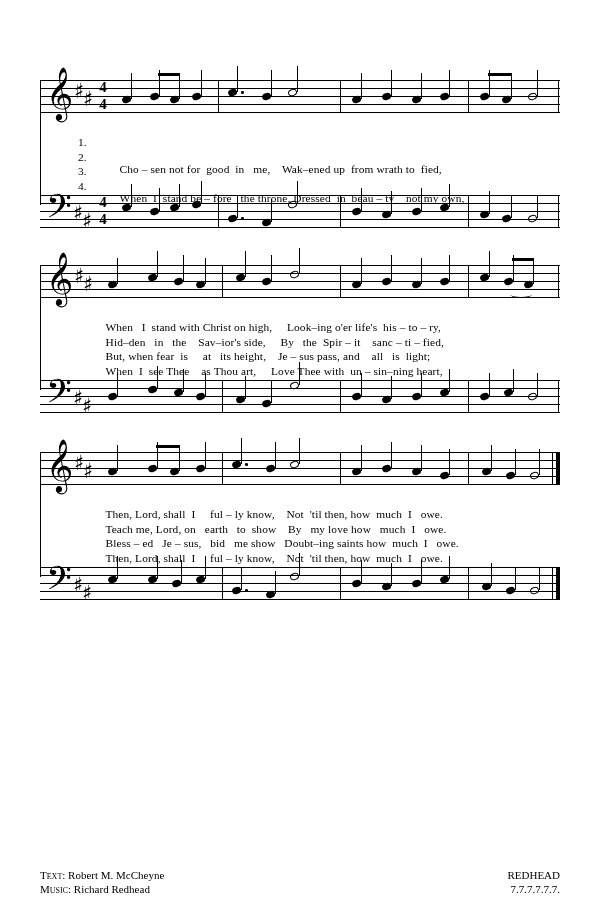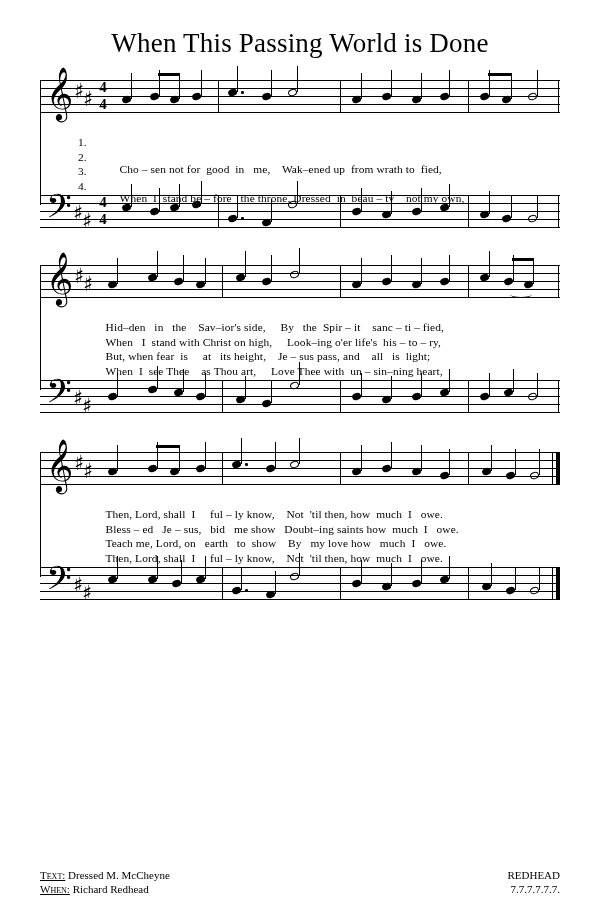--- a/index.html
+++ b/index.html
@@ -112,28 +112,27 @@
     font-size: 11.4px;
     white-space: pre;
     letter-spacing: 0.1px;
   }
   .lyric-line span.num { position: absolute; }
 
   
   .footer { position: absolute; bottom: 32px; left: 40px; width: 520px; font-size: 11px; }
   .footer .left { position: absolute; left: 0; top: 0; line-height: 14px; }
   .footer .right { position: absolute; right: 0; top: 0; text-align: right; line-height: 14px; }
-  .sc { font-variant: small-caps; text-decoration: underline; }
+  .sc { font-variant: small-caps; }
 </style>
 </head>
 <body>
 
 <div class="page">
 
-  <div class="title">When This Passing World is Done</div>
 
   <div class="system" style="top:80px;">
 
     <div class="staff-box" style="height:33px;">
       <div class="staff"></div>
       <div class="brace-line" style="top:0;height:125px;"></div>
       <span class="clef treble" style="left:6px;">𝄞</span>
       <span class="keysig" style="left:34px; top:1px;">♯</span>
       <span class="keysig" style="left:43px; top:9px;">♯</span>
       <span class="meter" style="left:56px; top:0px; width:14px;">4</span>
@@ -369,24 +368,24 @@
         <div class="head"></div>
           <div class="stem" style="left:8.6px; top:-23px; height:26px;"></div>
       </div>
       <div class="beam" style="left:472px; top:-7px; width:22px;"></div>
       <div class="slur" style="left:470px; top:26px; width:22px;"></div>
       <div class="endbar-thin" style="left:518px; top:0;"></div>
     </div>
 
     <div class="lyric-block" style="top:44px;">
       <div class="lyric-line" style="padding-left:42px;">
+        <span>When   I  stand with Christ on high,     Look–ing o'er life's  his – to – ry,</span>
+      </div>
+      <div class="lyric-line" style="padding-left:42px;">
         <span>Hid–den   in   the    Sav–ior's side,     By   the  Spir – it    sanc – ti – fied,</span>
-      </div>
-      <div class="lyric-line" style="padding-left:42px;">
-        <span>When   I  stand with Christ on high,     Look–ing o'er life's  his – to – ry,</span>
       </div>
       <div class="lyric-line" style="padding-left:42px;">
         <span>But, when fear  is     at   its height,    Je – sus pass, and    all   is  light;</span>
       </div>
       <div class="lyric-line" style="padding-left:42px;">
         <span>When  I  see Thee    as Thou art,     Love Thee with  un – sin–ning heart,</span>
       </div>
     </div>
 
     <div class="staff-box" style="position:absolute; top:115px; height:33px;">
@@ -535,24 +534,24 @@
       </div>
       <div class="endbar-thin" style="left:512px; top:0;"></div>
       <div class="endbar-thick" style="left:516px; top:0;"></div>
     </div>
 
     <div class="lyric-block" style="top:44px;">
       <div class="lyric-line" style="padding-left:42px;">
         <span>Then, Lord, shall  I     ful – ly know,    Not  'til then, how  much  I   owe.</span>
       </div>
       <div class="lyric-line" style="padding-left:42px;">
+        <span>Teach me, Lord, on   earth   to  show    By   my love how   much  I   owe.</span>
+      </div>
+      <div class="lyric-line" style="padding-left:42px;">
         <span>Bless – ed   Je – sus,   bid   me show   Doubt–ing saints how  much  I   owe.</span>
-      </div>
-      <div class="lyric-line" style="padding-left:42px;">
-        <span>Teach me, Lord, on   earth   to  show    By   my love how   much  I   owe.</span>
       </div>
       <div class="lyric-line" style="padding-left:42px;">
         <span>Then, Lord, shall  I     ful – ly know,    Not  'til then, how  much  I   owe.</span>
       </div>
     </div>
 
     <div class="staff-box" style="position:absolute; top:115px; height:33px;">
       <div class="staff"></div>
       <span class="clef bass" style="left:6px;">𝄢</span>
       <span class="keysig" style="left:33px; top:8px;">♯</span>
@@ -623,24 +622,24 @@
       </div>
       <div class="endbar-thin" style="left:512px; top:0;"></div>
       <div class="endbar-thick" style="left:516px; top:0;"></div>
     </div>
   </div>
 
   <div class="footer">
     <div class="left">
       <div>
         <span class="sc">Text:</span>
-        <span>Dressed M. McCheyne</span>
+        <span>Robert M. McCheyne</span>
       </div>
       <div>
-        <span class="sc">When:</span>
+        <span class="sc">Music:</span>
         <span>Richard Redhead</span>
       </div>
     </div>
     <div class="right">
       <div>REDHEAD</div>
       <div>7.7.7.7.7.7.</div>
     </div>
   </div>
 
 </div>

